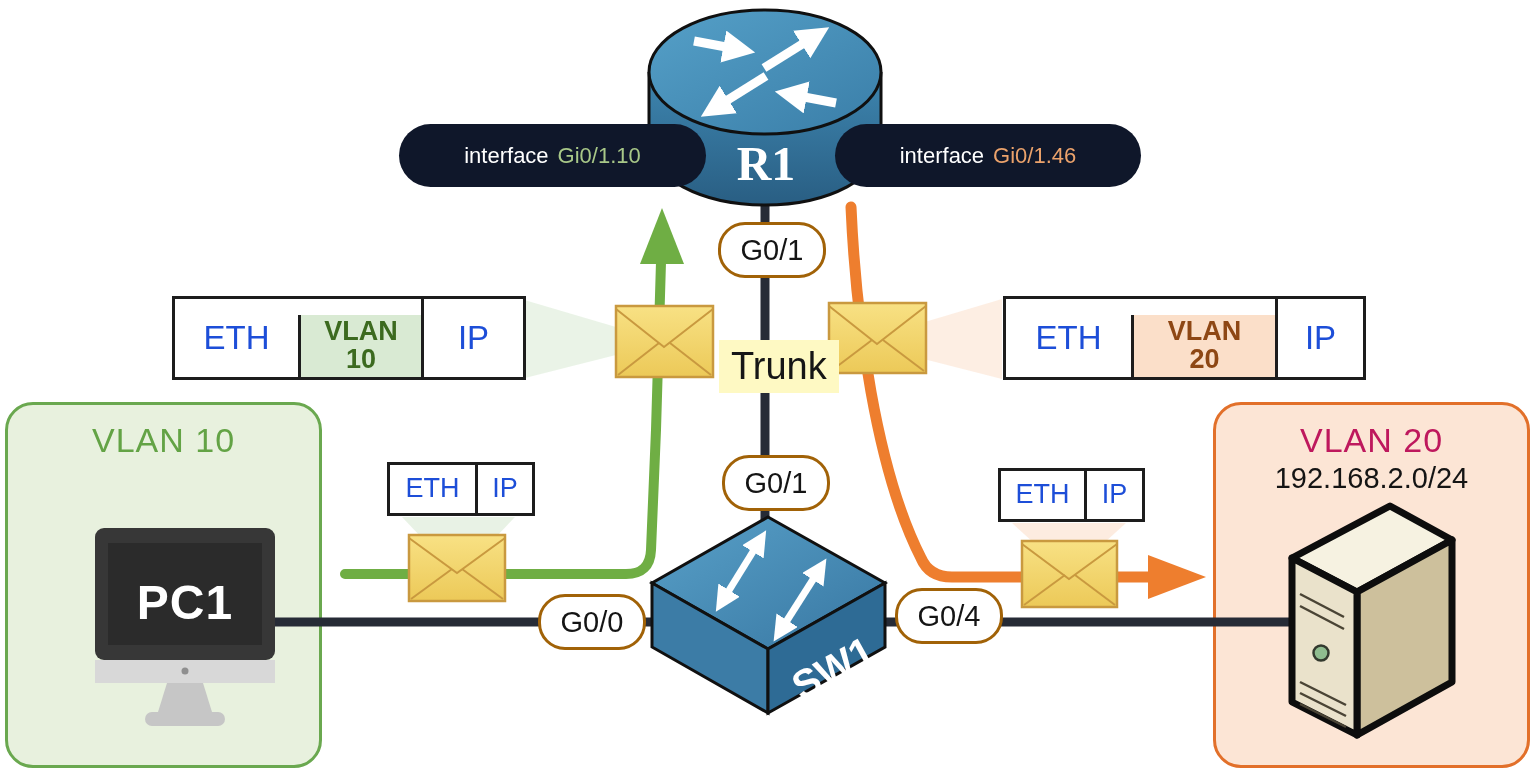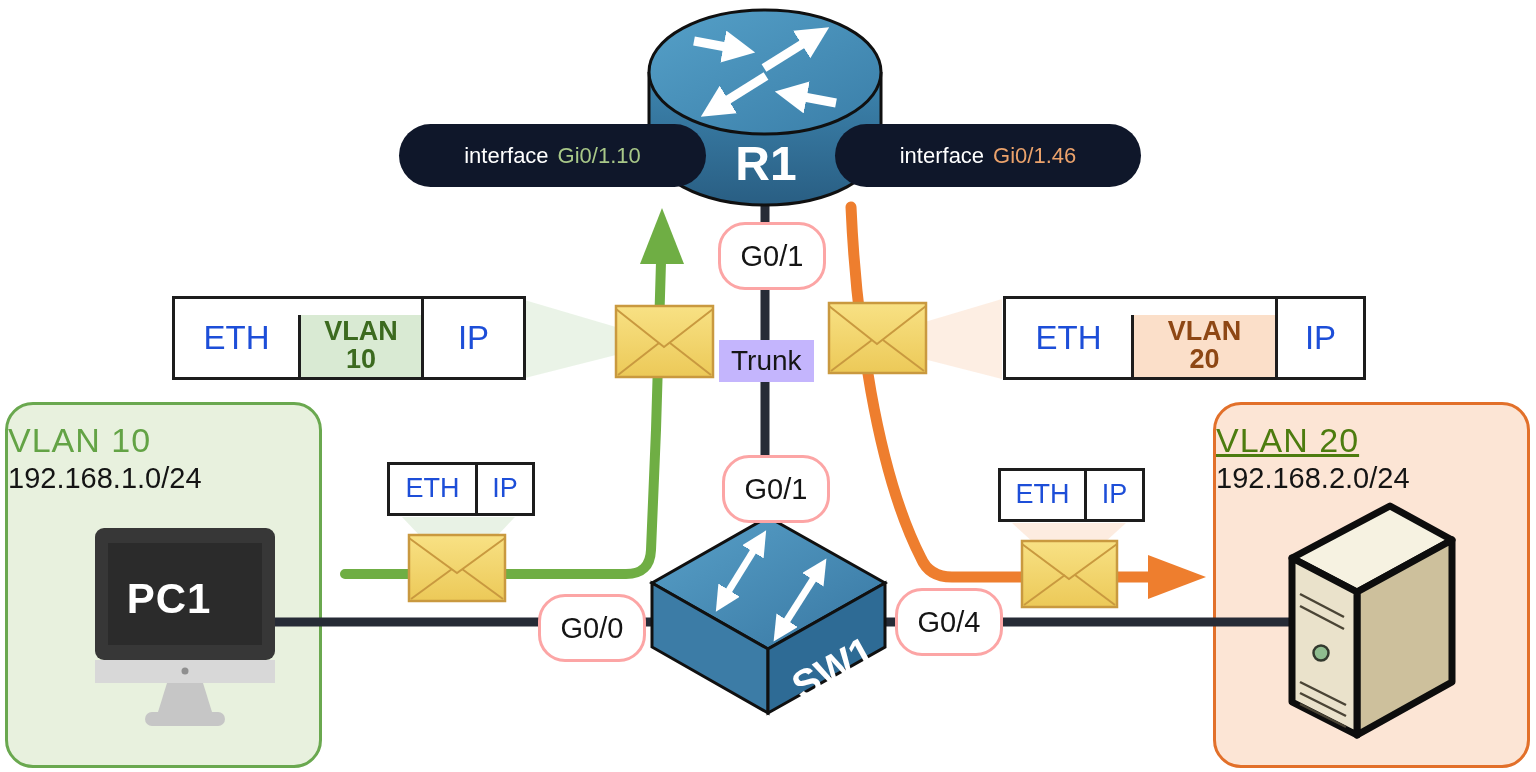--- a/index.html
+++ b/index.html
@@ -1,60 +1,59 @@
 <!DOCTYPE html>
 <html><head>
 <meta charset="utf-8">
 <style>
   html,body{margin:0;padding:0;background:#fff;}
   #stage{position:relative;width:1536px;height:772px;overflow:hidden;
          font-family:"Liberation Sans",sans-serif;background:#fff;}
   #stage *{box-sizing:border-box;}
   
-  .zone{position:absolute;width:317px;height:366px;border-radius:28px;border:3px solid;text-align:left;}
+  .zone{position:absolute;width:317px;height:366px;border-radius:28px;border:3px solid;text-align:center;}
   .zone-green{left:5px;top:402px;background:#e8f1de;border-color:#6aa84f;}
   .zone-orange{left:1213px;top:402px;background:#fce5d5;border-color:#e2702a;}
   .zone-title{margin-top:16px;font-size:34px;font-weight:500;letter-spacing:1px;}
   .zone-green .zone-title{color:#63a345;}
-  .zone-orange .zone-title{color:#4d7c0f;text-decoration:underline;}
+  .zone-orange .zone-title{color:#be185d;}
   .zone-subnet{margin-top:2px;font-size:29px;color:#141414;}
   
   #shapes{position:absolute;left:0;top:0;z-index:2;}
   
   .overlay{z-index:3;}
   .pill-dark{position:absolute;height:63px;background:#0f172a;border-radius:32px;
              display:flex;align-items:center;justify-content:center;gap:9px;
              font-size:22px;color:#fff;}
   .if-green{color:#a8c888;}
   .if-orange{color:#eba26b;}
-  .port{position:absolute;width:108px;height:68px;background:#fff;border:3px solid #fca5a5;
+  .port{position:absolute;width:108px;height:56px;background:#fff;border:3px solid #a16207;
         border-radius:27px;display:flex;align-items:center;justify-content:center;
         font-size:29px;color:#141414;}
-  .trunk{position:absolute;background:#c4b5fd;padding:5px 12px;font-size:28px;color:#161616;}
+  .trunk{position:absolute;background:#fef9c3;padding:5px 12px;font-size:38px;color:#161616;}
   .frame{position:absolute;display:flex;background:#fff;border:3px solid #1d1d1d;}
   .fcell{display:flex;flex-direction:column;align-items:center;justify-content:center;
          font-size:33px;color:#1d4ed8;border-left:3px solid #1d1d1d;line-height:1.02;}
   .fcell:first-child{border-left:none;}
   .fcell.small{font-size:27px;}
   .tag{font-weight:700;font-size:27px;margin-top:16px;}
   .tag-green{background:#d9ead3;color:#3c6a1f;}
   .tag-orange{background:#fbdfc9;color:#8e4714;}
   .devname{position:absolute;color:#fff;font-weight:800;text-align:center;}
-  #r1name{left:716px;top:136px;width:100px;font-size:48px;}
+  #r1name{left:716px;top:136px;width:100px;font-size:48px;font-family:Liberation Serif, serif;}
   #sw1name{left:776px;top:646px;width:114px;font-size:40px;transform:rotate(-29deg);}
-  #pc1name{left:99px;top:575px;width:140px;font-size:42px;letter-spacing:1px;}
+  #pc1name{left:115px;top:575px;width:140px;font-size:48px;letter-spacing:1px;}
 </style>
 </head>
 <body>
 
 <div id="stage">
 
   <div class="zone zone-green">
     <div class="zone-title">VLAN 10</div>
-    <div class="zone-subnet">192.168.1.0/24</div>
   </div>
   <div class="zone zone-orange">
     <div class="zone-title">VLAN 20</div>
     <div class="zone-subnet">192.168.2.0/24</div>
   </div>
 
   <svg id="shapes" width="1536" height="772" viewBox="0 0 1536 772">
     <defs>
       <linearGradient id="routerBody" x1="0" y1="0" x2="0" y2="1">
         <stop offset="0" stop-color="#3e86b0"></stop>

